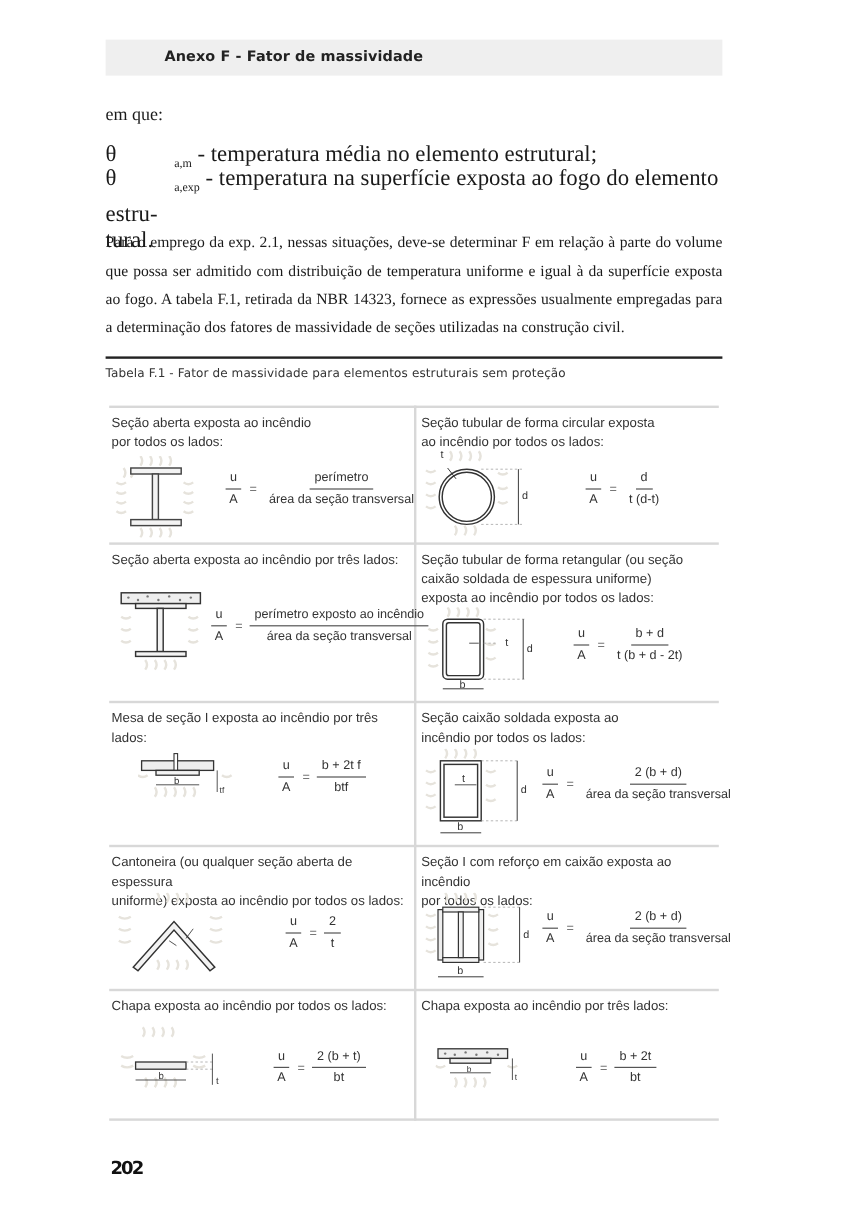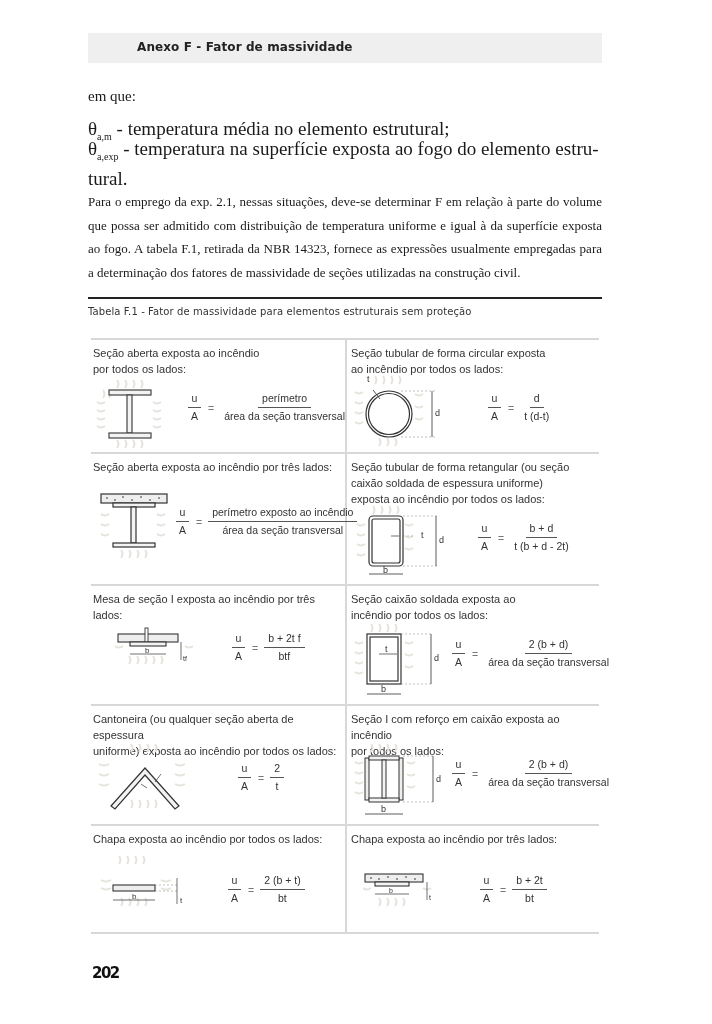--- a/index.html
+++ b/index.html
@@ -3,21 +3,21 @@
 <meta charset="utf-8">
 <style>
   html, body { margin:0; padding:0; background:#ffffff; }
   body { width:712px; height:1024px; position:relative; overflow:hidden; color:#1a1a1a; }
   .header-bar { position:absolute; left:88px; top:33px; width:514px; height:30px; background:#efefef; }
   .header-title { position:absolute; left:10px; top:7px; font-family:"DejaVu Sans", sans-serif; font-weight:bold; font-size:12px; color:#222; letter-spacing:0.1px;margin-left:39px; }
   .serif { font-family:"Liberation Serif", "DejaVu Serif", serif; }
   .em-que { position:absolute; left:88px; top:88px; font-size:15px; }
   .def { position:absolute; left:88px; font-size:19px; line-height:22px; width:520px; }
   .def .sym { font-size:19px; }
-  .def sub { font-size:10px; vertical-align:-5px; }
+  .def sub { font-size:10px; vertical-align:-5px;margin-left:48px; }
   .para { position:absolute; left:88px; top:190px; width:514px; font-size:13px; line-height:23.5px; text-align:justify; text-align-last:left; }
   .rule { position:absolute; left:88px; top:297px; width:514px; height:2px; background:#222; }
   .table-caption { position:absolute; left:88px; top:306px; font-family:"DejaVu Sans", sans-serif; font-size:10px; color:#333; letter-spacing:0.1px; }
   .tbl { position:absolute; left:91px; top:338px; width:508px; }
   .hline { position:absolute; left:0; width:508px; height:2px; background:#d8d8d8; }
   .vline { position:absolute; left:254px; width:2px; background:#d8d8d8; }
   .cell { position:absolute; width:250px; }
   .cell-title { position:absolute; left:2px; top:7px; font-family:"Liberation Sans", sans-serif; font-size:11px; line-height:16px; color:#333; white-space:pre-line; width:252px; }
   .figure { position:absolute; }
   .formula { position:absolute; font-family:"Liberation Sans", sans-serif; font-size:10.5px; color:#333; display:flex; align-items:center; }

